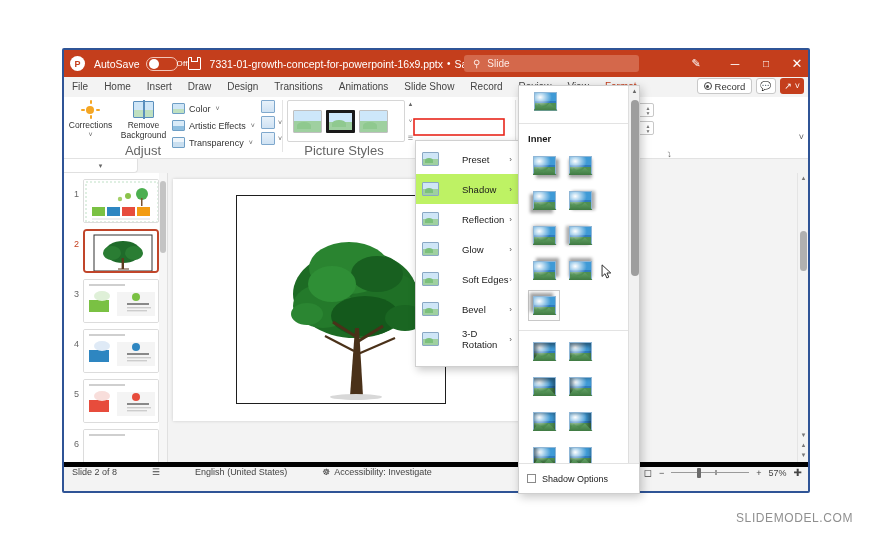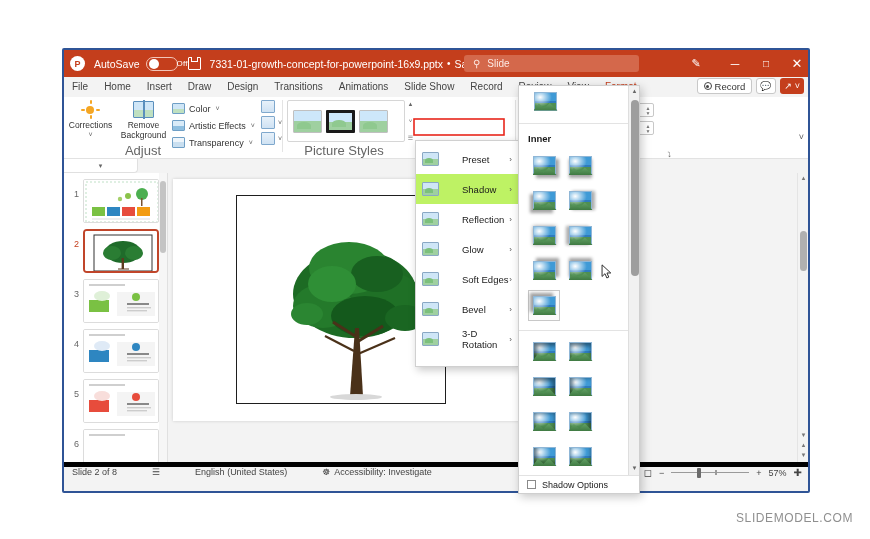--- a/index.html
+++ b/index.html
@@ -358,21 +358,21 @@
   .sh.i-r  { box-shadow: inset -3px 0 4px rgba(0,0,0,.42); }
   .sh.i-bl { box-shadow: inset 3px -3px 4px rgba(0,0,0,.45); }
   .sh.i-b  { box-shadow: inset 0 -3px 4px rgba(0,0,0,.45); }
   .sg-scroll {
     position:absolute; right:0; top:0; width:11px; height:100%; background:#f1f1f1;
     border-left:1px solid #dedede;
   }
   .sg-scroll .bar { position:absolute; left:1.5px; top:14px; width:8px; height:176px; background:#9e9e9e; border-radius:4px;}
   .sg-scroll .a { position:absolute; left:0; width:11px; text-align:center; font-size:6px; color:#666;}
   .sg-bottom {
-    position:absolute; left:0; right:0; bottom:0; height:18px; background:#fff;
+    position:absolute; left:0; right:0; bottom:0; height:30px; background:#fff;
     border-top:1px solid #e2e2e2; display:flex; align-items:center; gap:6px; padding-left:8px;
     font-size:9px; color:#1a1a1a;
   }
   .chk { width:9px;height:9px;border:1px solid #8a8a8a; background:#fff; flex:none;}
 
   
   .cursor { position:absolute; z-index:90; width:11px; height:16px; }
 
   
   .watermark {

